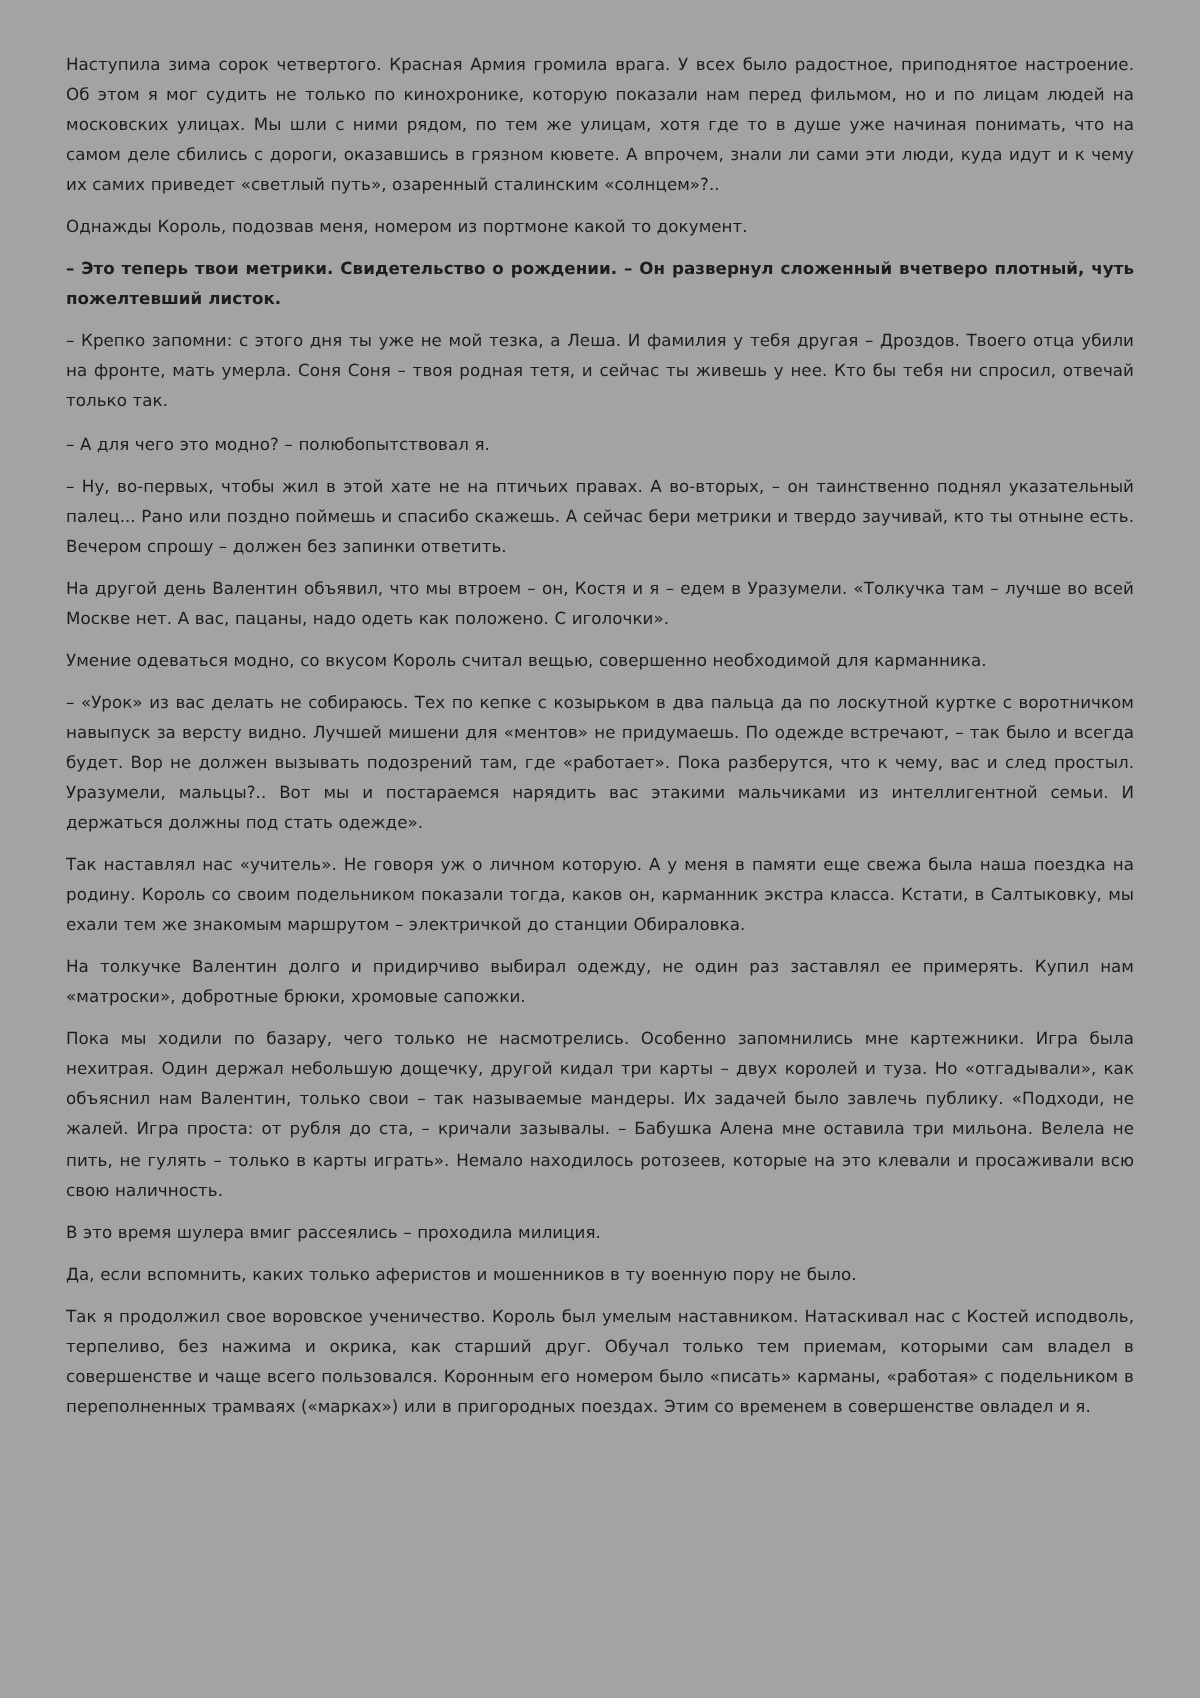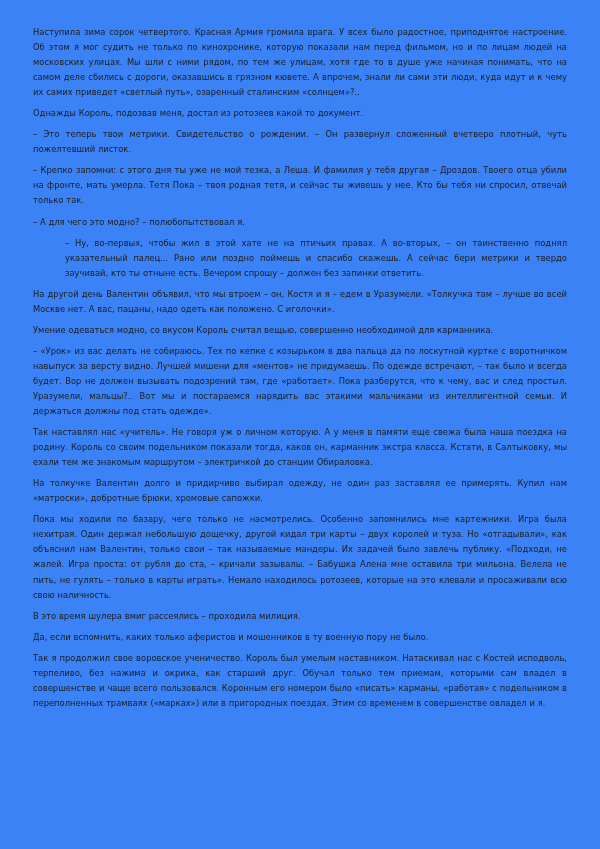--- a/index.html
+++ b/index.html
@@ -11,21 +11,21 @@
     width: 600px;
     height: 849px;
     overflow: hidden;
     font-family: "DejaVu Sans", "Liberation Sans", sans-serif;
   }
   #page {
     box-sizing: border-box;
     width: 600px;
     height: 849px;
     padding: 25px 33px 0 33px;
-    background: #3b82f6;
+    background: #a3a3a3;
   }
   .para {
     margin: 0 0 6px 0;
     padding: 0;
     font-size: 8.35px;
     line-height: 15.05px;
     color: #1d1d1d;
     text-align: justify;
     text-justify: inter-word;
     letter-spacing: 0.02px;
@@ -35,25 +35,25 @@
   .para:last-child {
     margin-bottom: 0;
   }
 </style>
 </head>
 <body style="background: rgb(255, 255, 255);">
 
 <div id="page">
   <div id="body-text">
       <p class="para" style="color: rgb(29, 29, 29);">Наступила зима сорок четвертого. Красная Армия громила врага. У всех было радостное, приподнятое настроение. Об этом я мог судить не только по кинохронике, которую показали нам перед фильмом, но и по лицам людей на московских улицах. Мы шли с ними рядом, по тем же улицам, хотя где то в душе уже начиная понимать, что на самом деле сбились с дороги, оказавшись в грязном кювете. А впрочем, знали ли сами эти люди, куда идут и к чему их самих приведет «светлый путь», озаренный сталинским «солнцем»?..</p>
-      <p class="para" style="color: rgb(29, 29, 29);">Однажды Король, подозвав меня, достал из ротозеев какой то документ.</p>
-      <p class="para" style="color: rgb(29, 29, 29);">– Это теперь твои метрики. Свидетельство о рождении. – Он развернул сложенный вчетверо плотный, чуть пожелтевший листок.</p>
-      <p class="para" style="color: rgb(29, 29, 29);">– Крепко запомни: с этого дня ты уже не мой тезка, а Леша. И фамилия у тебя другая – Дроздов. Твоего отца убили на фронте, мать умерла. Тетя Пока – твоя родная тетя, и сейчас ты живешь у нее. Кто бы тебя ни спросил, отвечай только так.</p>
+      <p class="para" style="color: rgb(29, 29, 29);">Однажды Король, подозвав меня, номером из портмоне какой то документ.</p>
+      <p class="para" style="color: rgb(29, 29, 29); font-weight: bold;">– Это теперь твои метрики. Свидетельство о рождении. – Он развернул сложенный вчетверо плотный, чуть пожелтевший листок.</p>
+      <p class="para" style="color: rgb(29, 29, 29);">– Крепко запомни: с этого дня ты уже не мой тезка, а Леша. И фамилия у тебя другая – Дроздов. Твоего отца убили на фронте, мать умерла. Соня Соня – твоя родная тетя, и сейчас ты живешь у нее. Кто бы тебя ни спросил, отвечай только так.</p>
       <p class="para" style="color: rgb(29, 29, 29);">– А для чего это модно? – полюбопытствовал я.</p>
-      <p class="para" style="color: rgb(29, 29, 29); margin-left: 32px;">– Ну, во-первых, чтобы жил в этой хате не на птичьих правах. А во-вторых, – он таинственно поднял указательный палец... Рано или поздно поймешь и спасибо скажешь. А сейчас бери метрики и твердо заучивай, кто ты отныне есть. Вечером спрошу – должен без запинки ответить.</p>
+      <p class="para" style="color: rgb(29, 29, 29);">– Ну, во-первых, чтобы жил в этой хате не на птичьих правах. А во-вторых, – он таинственно поднял указательный палец... Рано или поздно поймешь и спасибо скажешь. А сейчас бери метрики и твердо заучивай, кто ты отныне есть. Вечером спрошу – должен без запинки ответить.</p>
       <p class="para" style="color: rgb(29, 29, 29);">На другой день Валентин объявил, что мы втроем – он, Костя и я – едем в Уразумели. «Толкучка там – лучше во всей Москве нет. А вас, пацаны, надо одеть как положено. С иголочки».</p>
       <p class="para" style="color: rgb(29, 29, 29);">Умение одеваться модно, со вкусом Король считал вещью, совершенно необходимой для карманника.</p>
       <p class="para" style="color: rgb(29, 29, 29);">– «Урок» из вас делать не собираюсь. Тех по кепке с козырьком в два пальца да по лоскутной куртке с воротничком навыпуск за версту видно. Лучшей мишени для «ментов» не придумаешь. По одежде встречают, – так было и всегда будет. Вор не должен вызывать подозрений там, где «работает». Пока разберутся, что к чему, вас и след простыл. Уразумели, мальцы?.. Вот мы и постараемся нарядить вас этакими мальчиками из интеллигентной семьи. И держаться должны под стать одежде».</p>
       <p class="para" style="color: rgb(29, 29, 29);">Так наставлял нас «учитель». Не говоря уж о личном которую. А у меня в памяти еще свежа была наша поездка на родину. Король со своим подельником показали тогда, каков он, карманник экстра класса. Кстати, в Салтыковку, мы ехали тем же знакомым маршрутом – электричкой до станции Обираловка.</p>
       <p class="para" style="color: rgb(29, 29, 29);">На толкучке Валентин долго и придирчиво выбирал одежду, не один раз заставлял ее примерять. Купил нам «матроски», добротные брюки, хромовые сапожки.</p>
       <p class="para" style="color: rgb(29, 29, 29);">Пока мы ходили по базару, чего только не насмотрелись. Особенно запомнились мне картежники. Игра была нехитрая. Один держал небольшую дощечку, другой кидал три карты – двух королей и туза. Но «отгадывали», как объяснил нам Валентин, только свои – так называемые мандеры. Их задачей было завлечь публику. «Подходи, не жалей. Игра проста: от рубля до ста, – кричали зазывалы. – Бабушка Алена мне оставила три мильона. Велела не пить, не гулять – только в карты играть». Немало находилось ротозеев, которые на это клевали и просаживали всю свою наличность.</p>
       <p class="para" style="color: rgb(29, 29, 29);">В это время шулера вмиг рассеялись – проходила милиция.</p>
       <p class="para" style="color: rgb(29, 29, 29);">Да, если вспомнить, каких только аферистов и мошенников в ту военную пору не было.</p>
       <p class="para" style="color: rgb(29, 29, 29);">Так я продолжил свое воровское ученичество. Король был умелым наставником. Натаскивал нас с Костей исподволь, терпеливо, без нажима и окрика, как старший друг. Обучал только тем приемам, которыми сам владел в совершенстве и чаще всего пользовался. Коронным его номером было «писать» карманы, «работая» с подельником в переполненных трамваях («марках») или в пригородных поездах. Этим со временем в совершенстве овладел и я.</p>
     </div>

